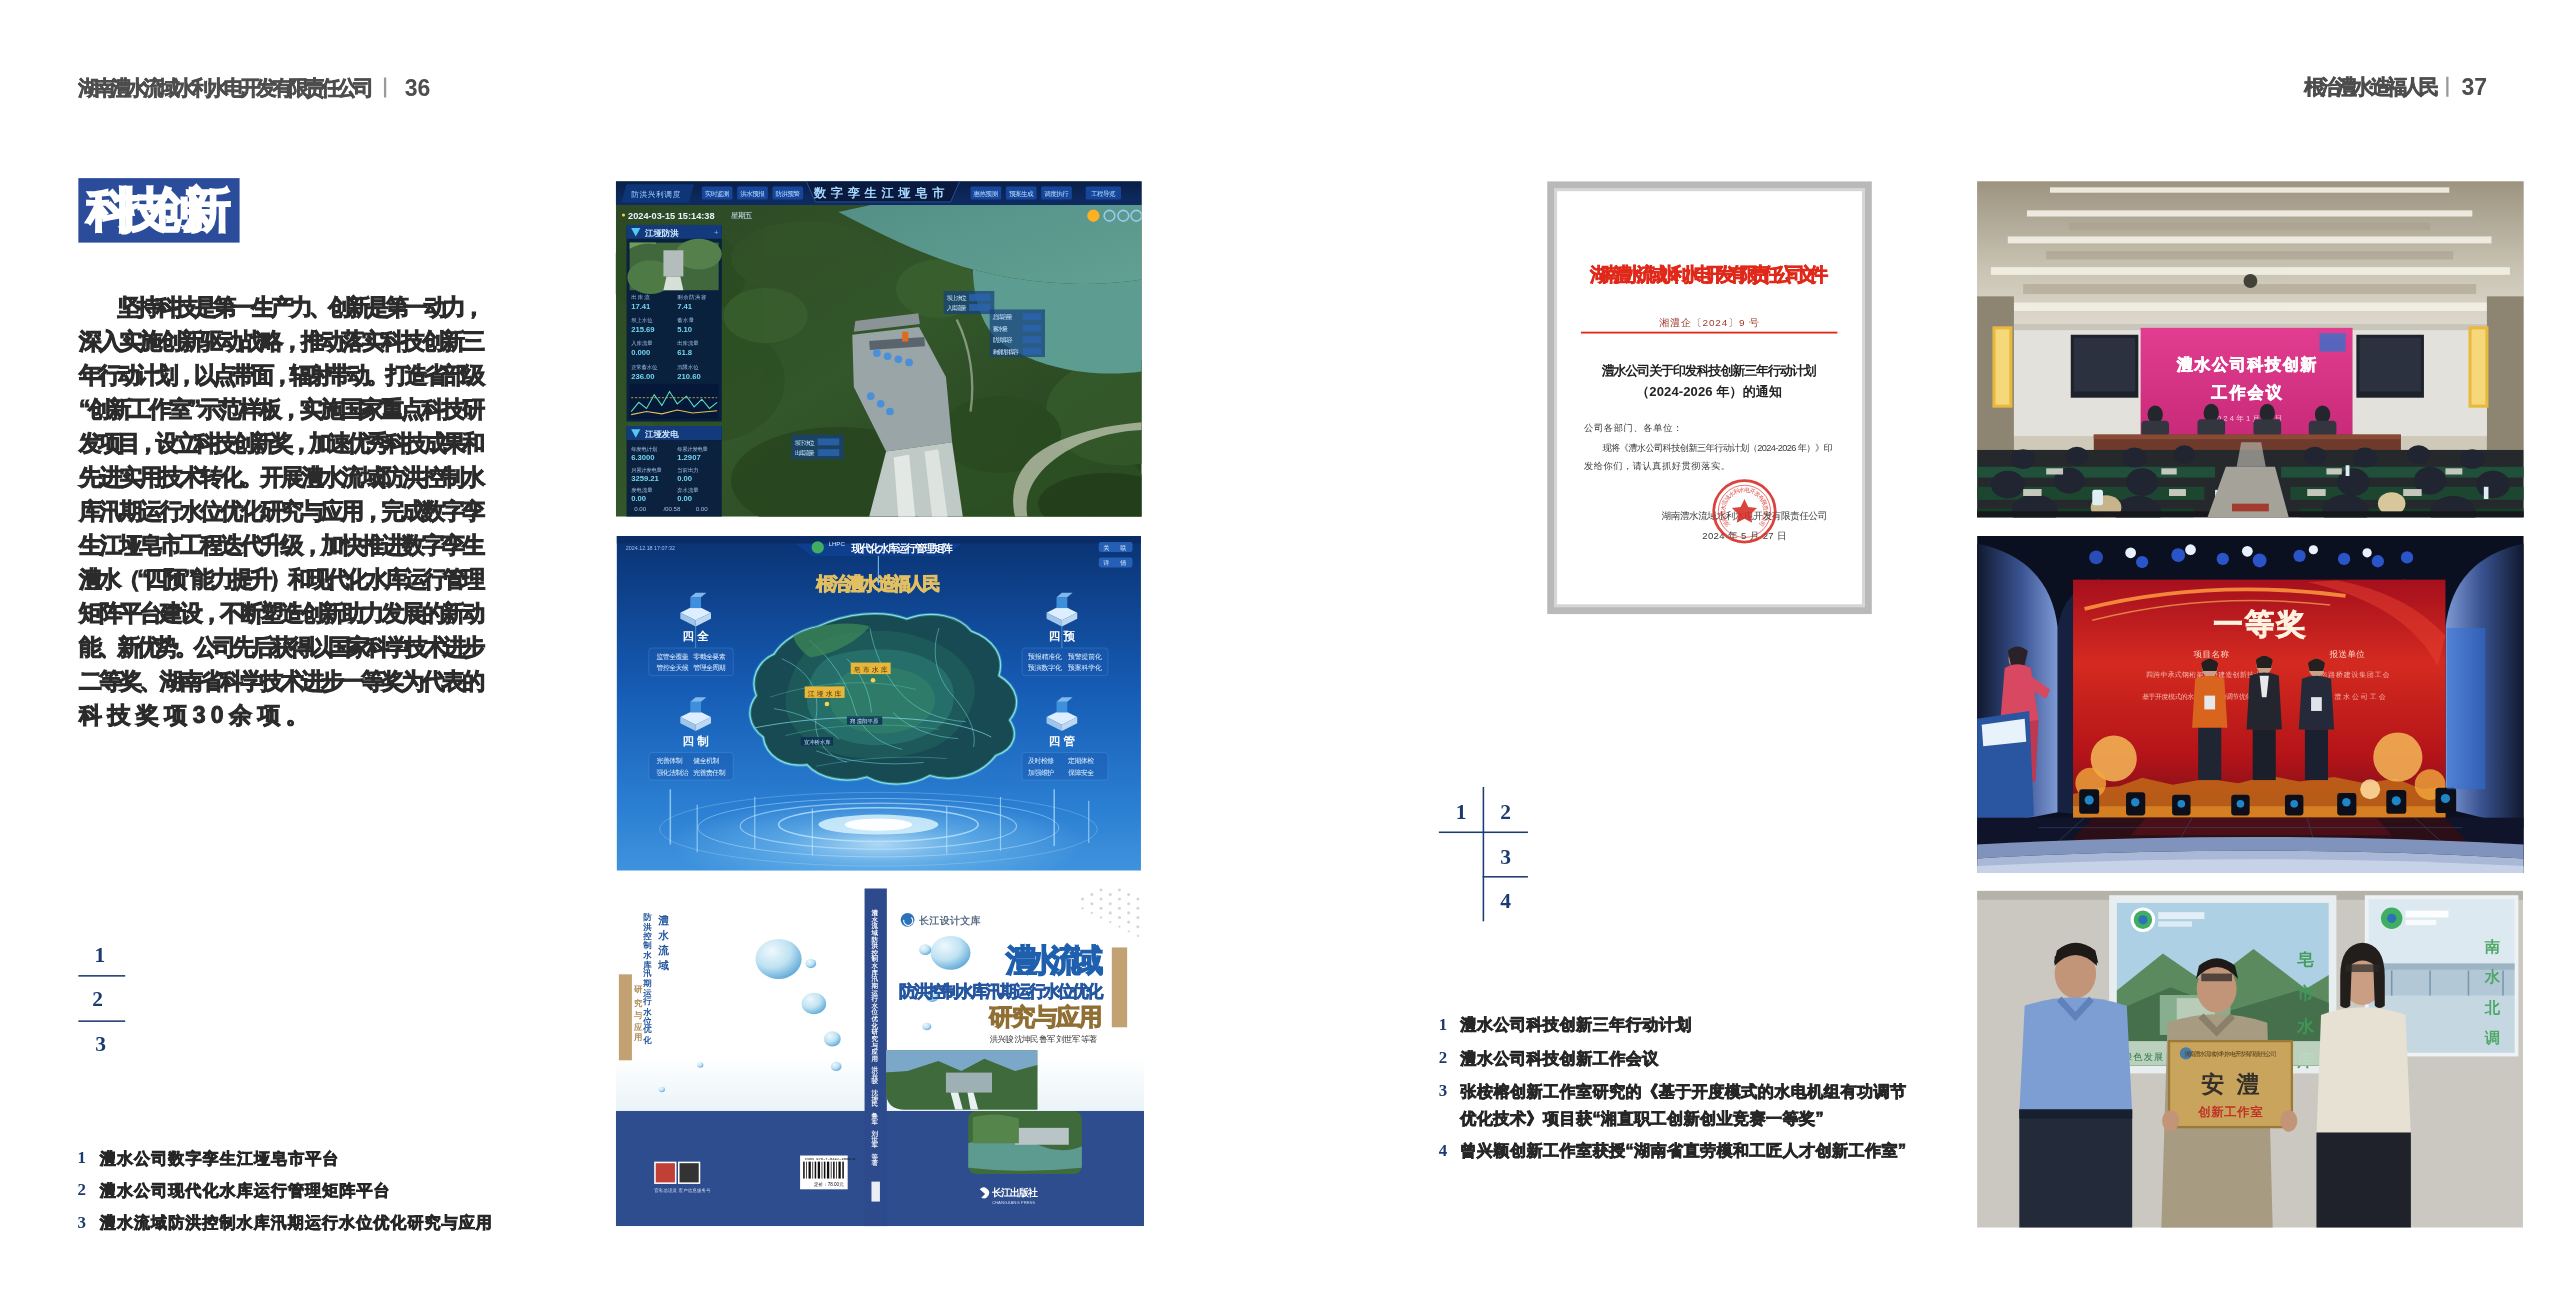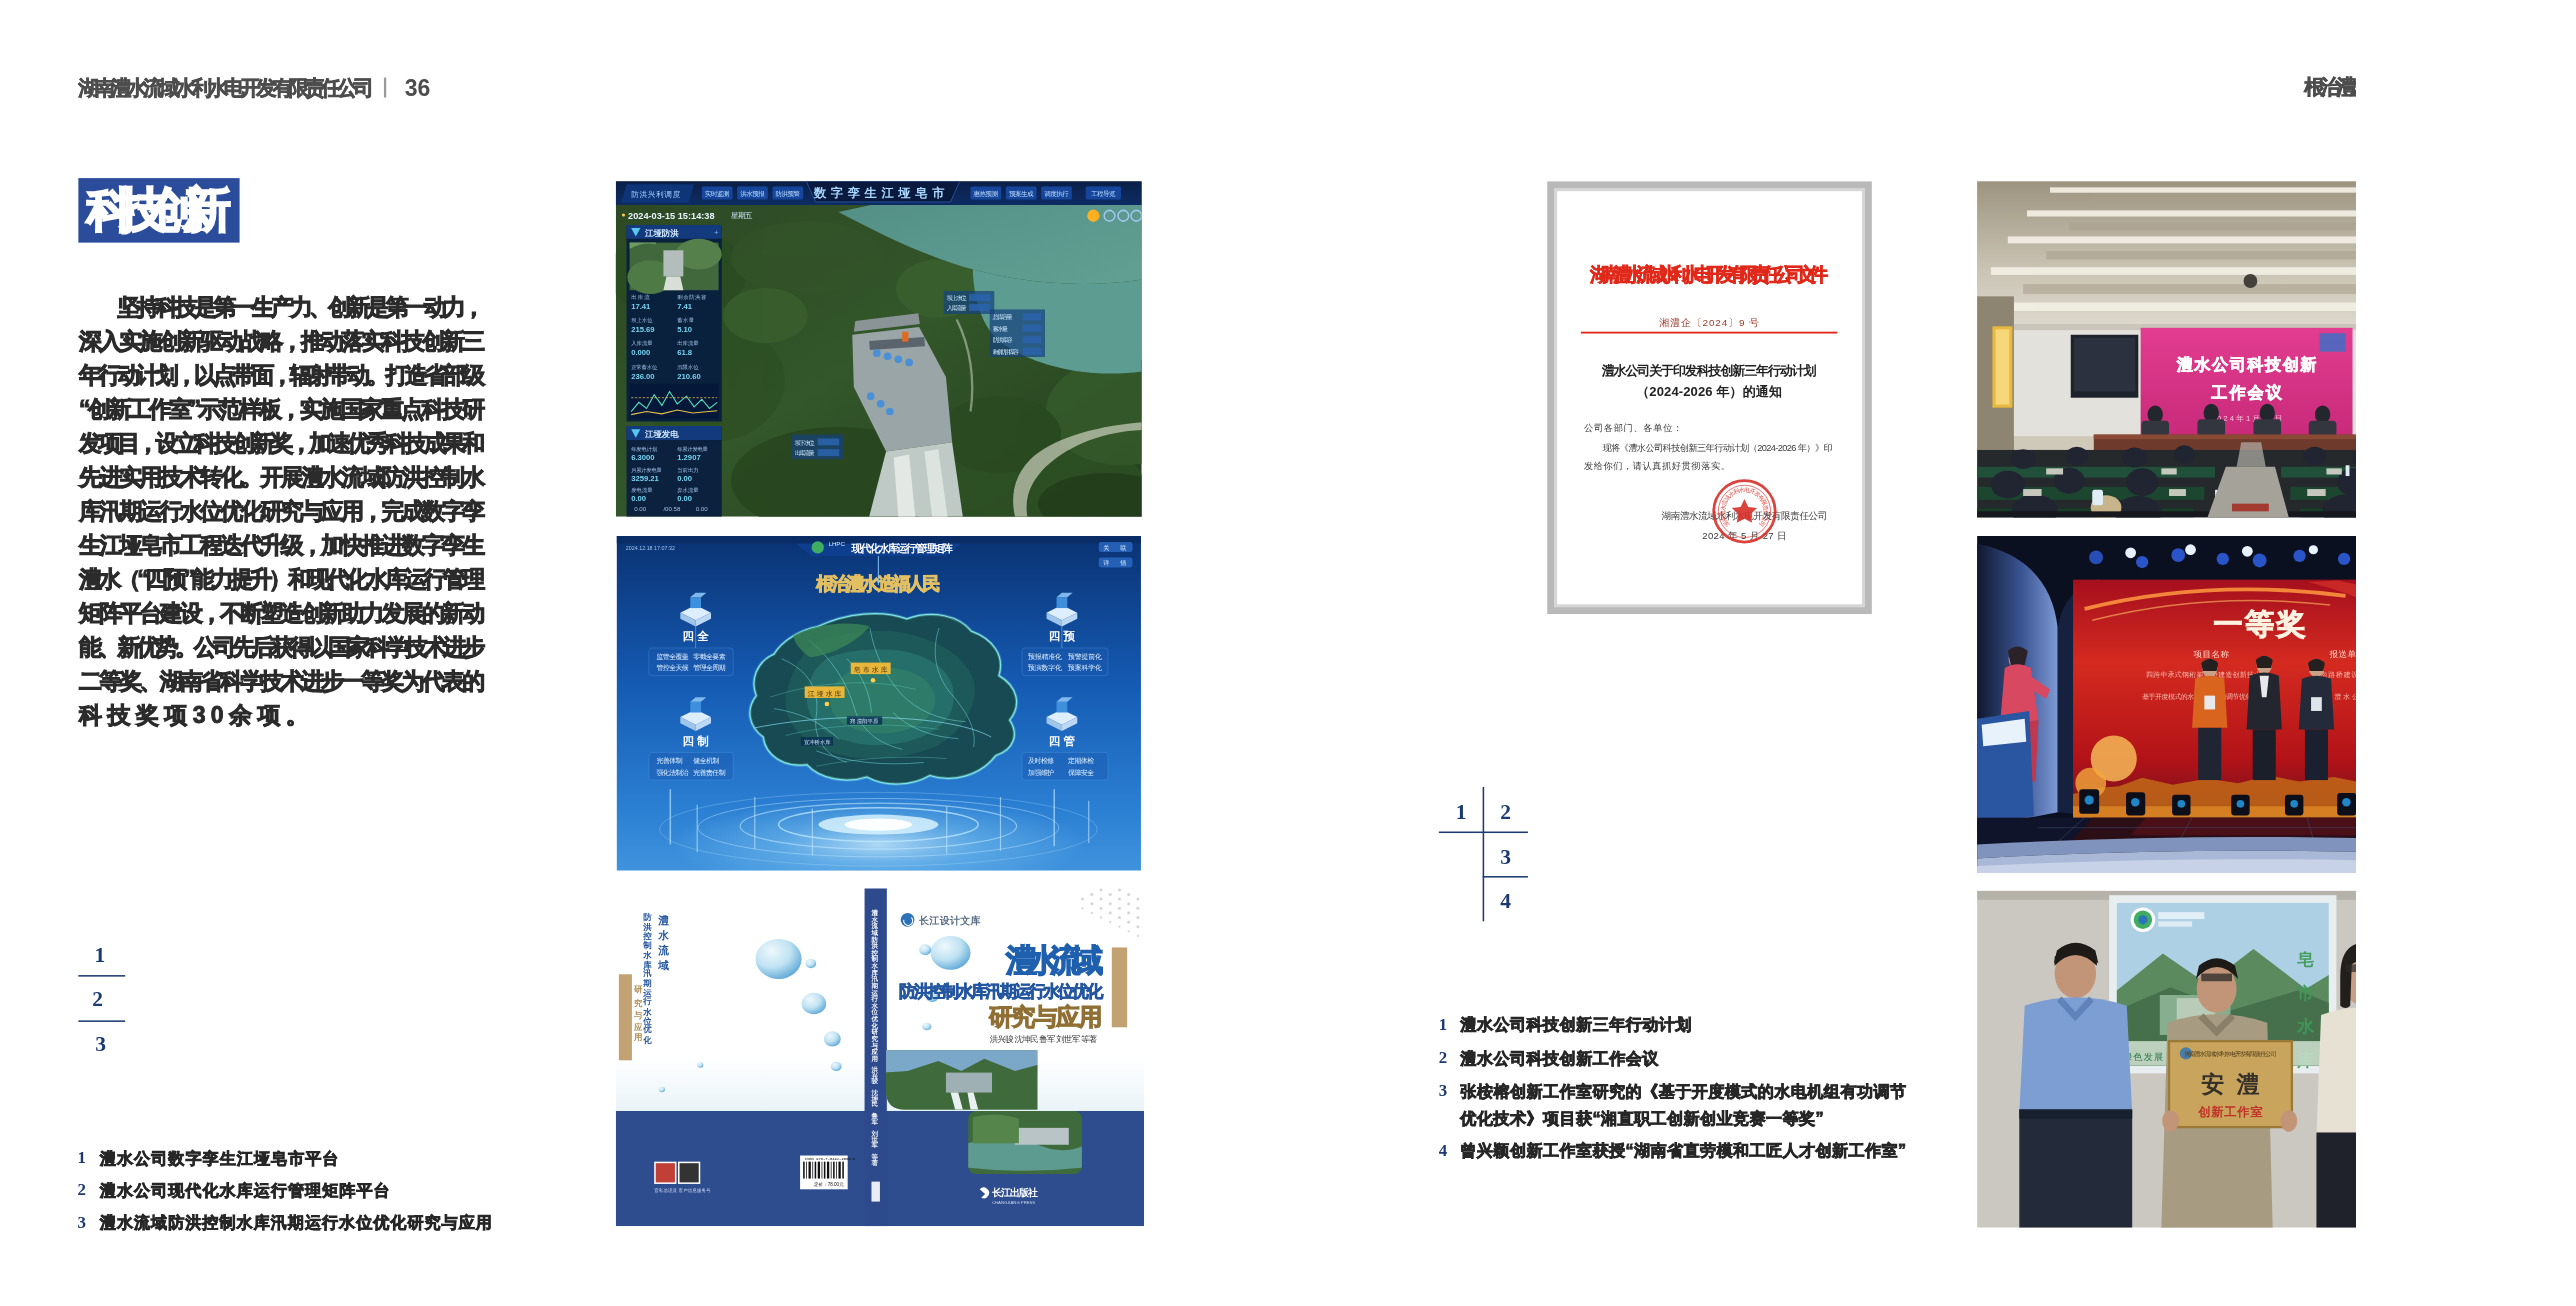--- a/index.html
+++ b/index.html
@@ -1,14 +1,14 @@
 <!DOCTYPE html>
 <html style="font-size:12.3px"><head><meta charset="utf-8"><style>
 html,body{margin:0;padding:0;background:#fff}
-#page{position:relative;width:2356px;height:1306px;background:#fff;overflow:hidden;font-family:"Liberation Sans",sans-serif}
+#page{position:relative;width:2576px;height:1306px;background:#fff;overflow:hidden;font-family:"Liberation Sans",sans-serif}
 svg{display:block}
 </style></head><body>
 <div id="page">
 <svg width="2576" height="1306" viewBox="0 0 3355 1701">
 <defs>
 <linearGradient id="sky2" x1="0" y1="0" x2="0" y2="1">
  <stop offset="0" stop-color="#0a3272"></stop>
           <stop offset="0.45" stop-color="#155bb4"></stop>
  <stop offset="0.8" stop-color="#2a7ed2"></stop>
           <stop offset="1" stop-color="#3f93dd"></stop>

